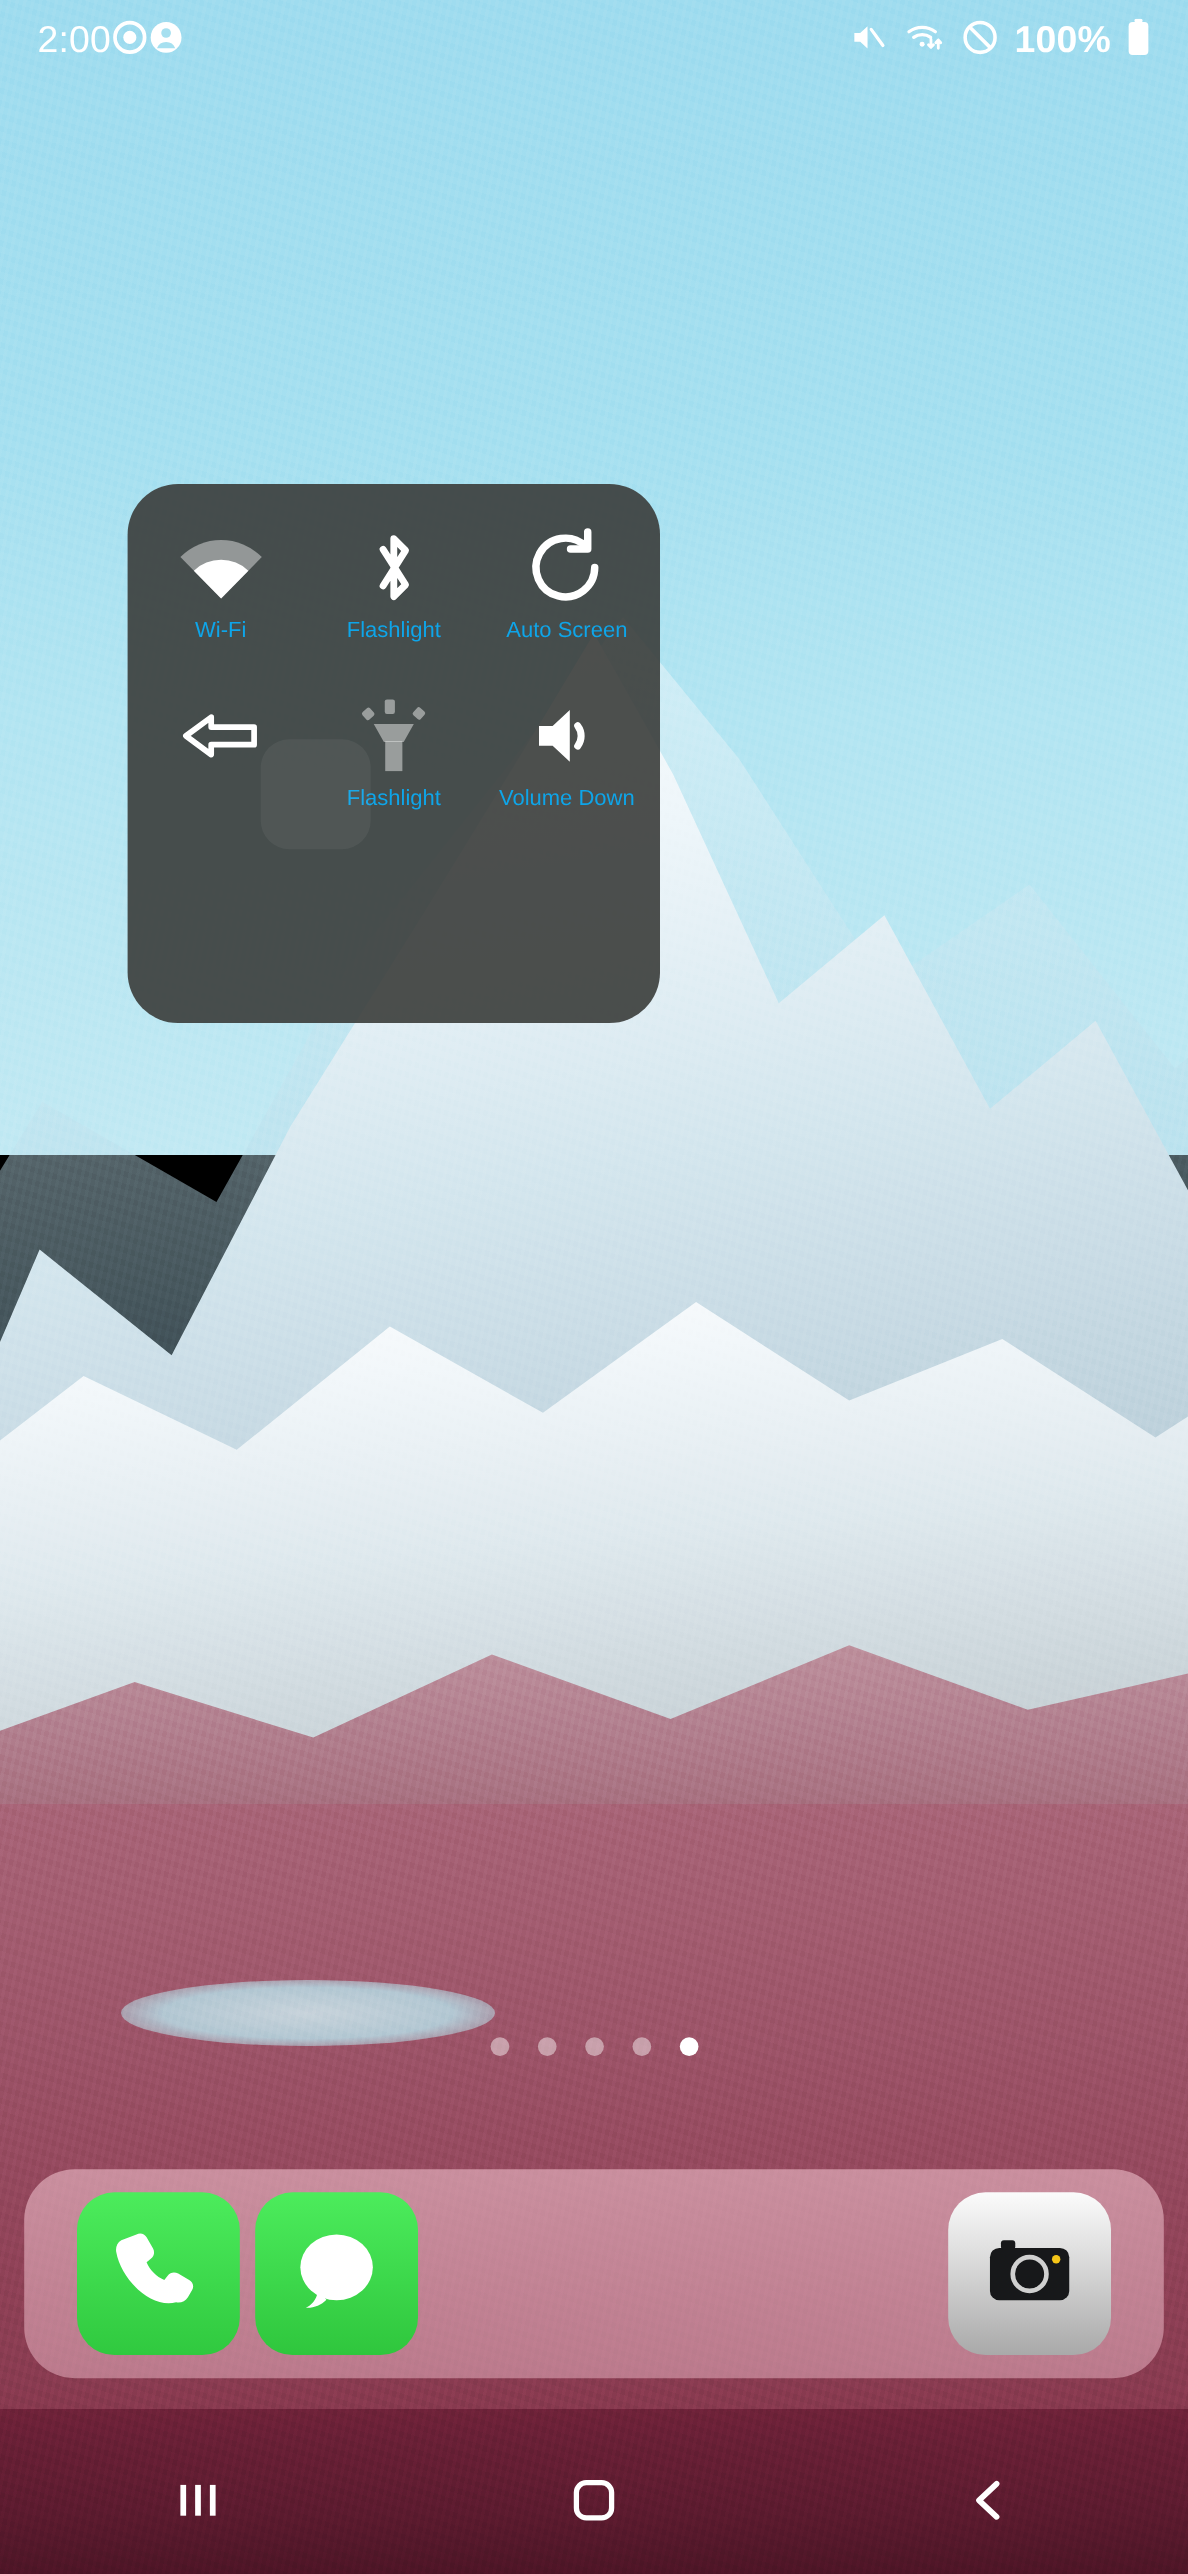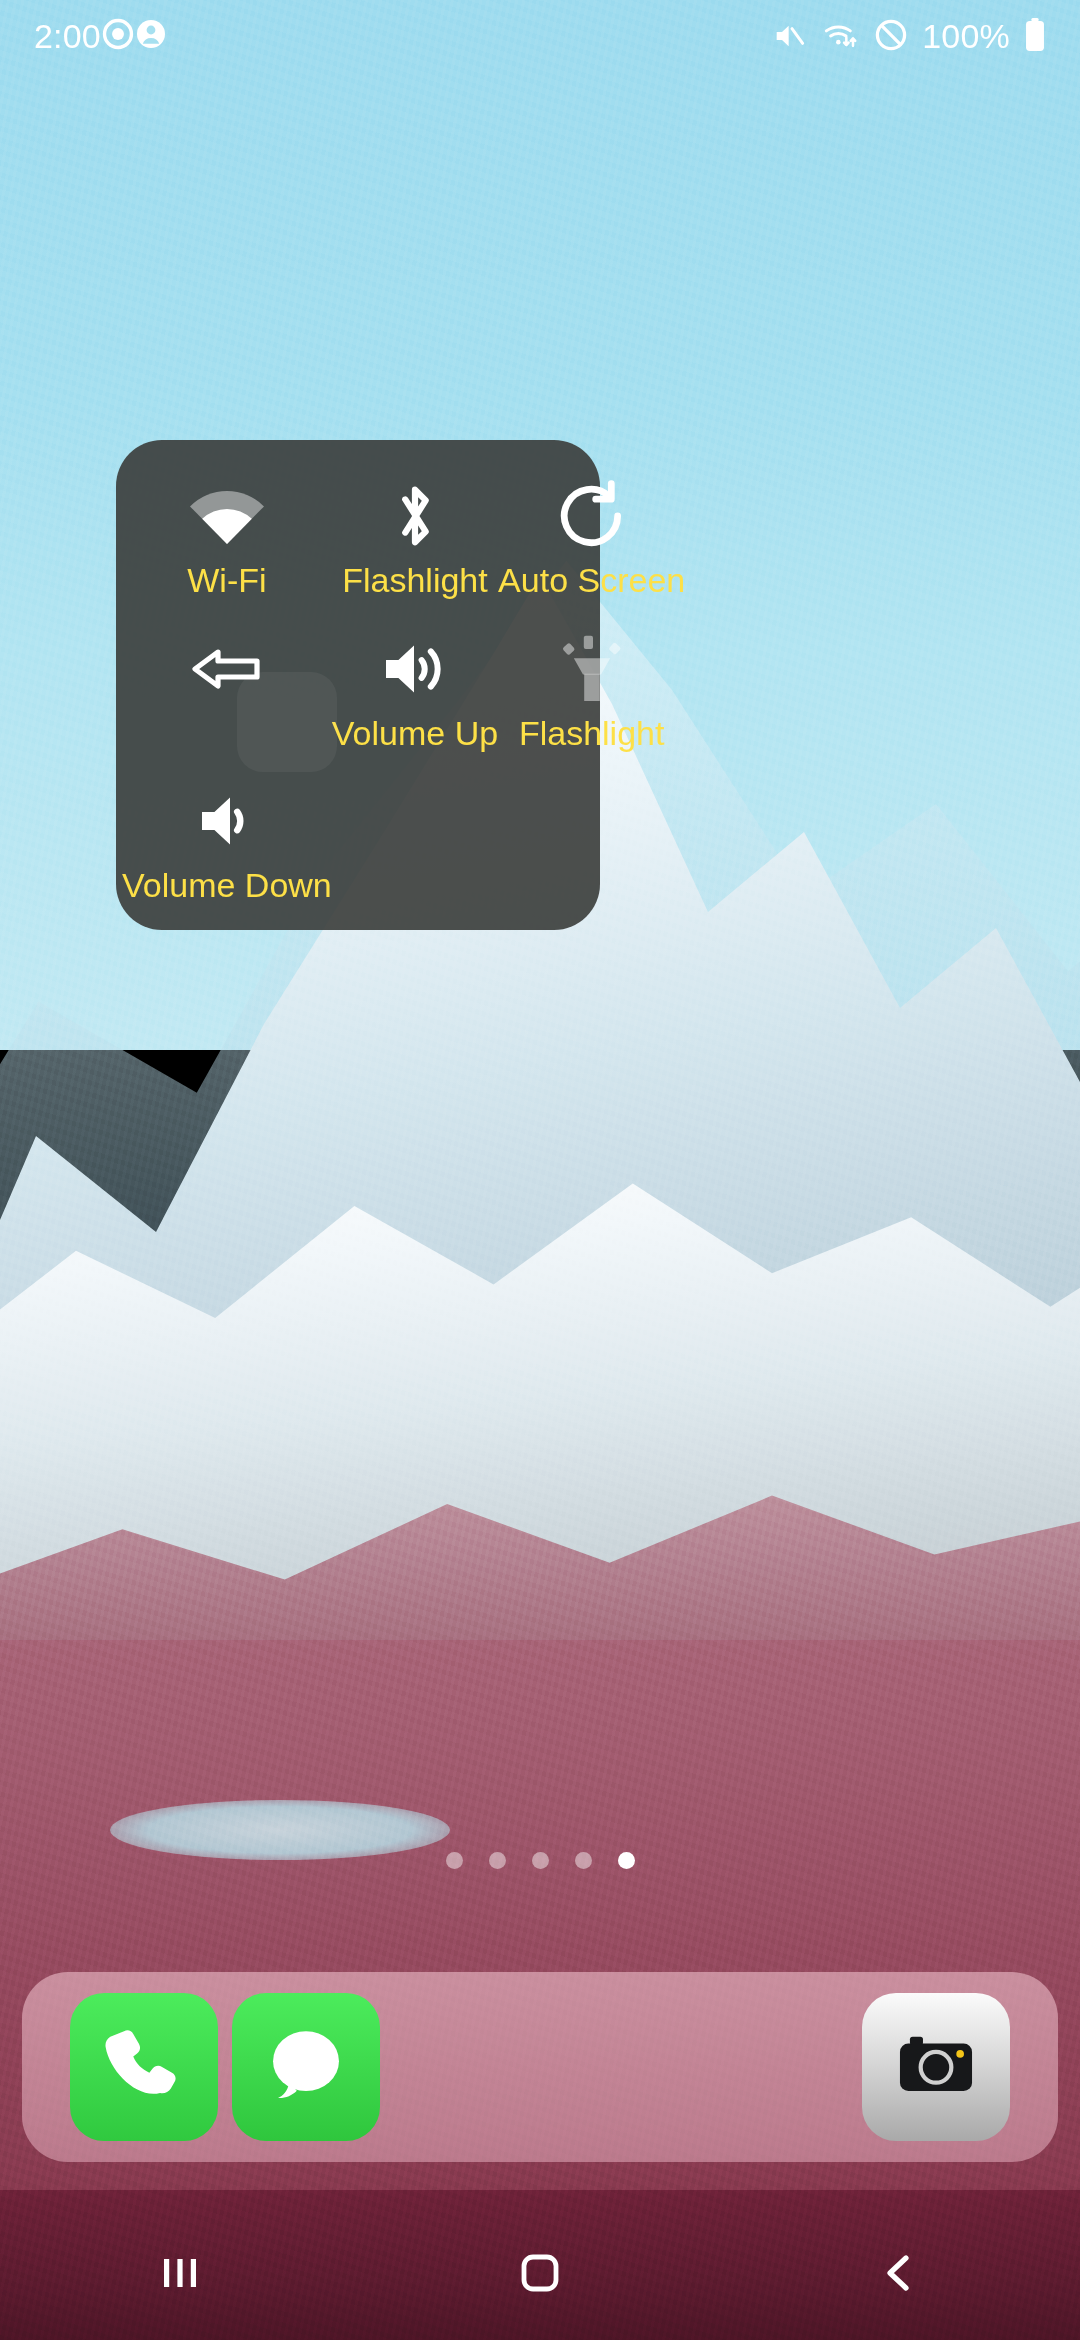--- a/index.html
+++ b/index.html
@@ -61,21 +61,21 @@
     opacity:.55;
   }
 
   
   #status-bar {
     position:absolute; left:0; right:0; top:0; height:72px;
     display:flex; align-items:center; justify-content:space-between;
     padding:0 34px; color:#fff;
   }
   .sb-left { display:flex; align-items:center; gap:0; }
-  .sb-right { display:flex; align-items:flex-end; gap:14px; }
+  .sb-right { display:flex; align-items:center; gap:14px;font-weight:bold; }
   .sb-clock { font-size:34px; letter-spacing:.2px; }
   .sb-pct { font-size:34px; letter-spacing:.2px; }
   .sb-ico { display:block; }
 
   
   #assistive-panel {
     position:absolute; left:116px; top:440px; width:484px; height:490px;
     background:rgba(58,60,58,.90);
     border-radius:46px;
     padding:22px 6px 10px;
@@ -85,21 +85,21 @@
   }
   .menu-cell {
     position:relative;
     display:flex; flex-direction:column;
     align-items:center; justify-content:flex-start;
     padding-top:14px;
   }
   .menu-icon { height:80px; display:flex; align-items:center; justify-content:center; }
   .menu-label {
     margin-top:6px;
-    color:#fde047; font-size:34px; line-height:1.1;
+    color:#0ea5e9; font-size:20px; line-height:1.1;
     white-space:nowrap; text-align:center;
   }
   .menu-label.blank { visibility:hidden; }
   #center-highlight {
     position:absolute;
     left:237px; top:672px;
     width:100px; height:100px;
     border-radius:26px;
     background:rgba(255,255,255,.055);
     pointer-events:none;
@@ -232,30 +232,20 @@
 
   <div class="menu-cell">
     <span class="menu-icon">
       <svg width="76" height="56" viewBox="0 0 38 28">
         <path d="M14.5 5.5 L3 14 L14.5 22.5 V18 H34 V10 H14.5 Z" fill="none" stroke="#fff" stroke-width="2.6" stroke-linejoin="round"></path>
       </svg>
     </span>
     <span class="menu-label blank"></span>
   </div>
 
-  <div class="menu-cell">
-    <span class="menu-icon">
-      <svg width="74" height="64" viewBox="0 0 37 32">
-        <path d="M4 11.5h6.2L18 4.2v23.6l-7.8-7.3H4z" fill="#fff"></path>
-        <path d="M21.8 11.6a7 7 0 0 1 0 8.8" fill="none" stroke="#fff" stroke-width="3" stroke-linecap="round"></path>
-        <path d="M26.4 7.2a13 13 0 0 1 0 17.6" fill="none" stroke="#fff" stroke-width="3" stroke-linecap="round"></path>
-      </svg>
-    </span>
-    <span class="menu-label">Volume Up</span>
-  </div>
 
 
   <div class="menu-cell">
     <span class="menu-icon">
       <svg width="62" height="72" viewBox="0 0 31 36">
         <rect x="8.4" y="1.4" width="4.6" height="6.6" rx="1" fill="rgba(255,255,255,.45)" transform="translate(3 0)"></rect>
         <rect x="1.6" y="5.6" width="4.6" height="4.6" rx="1" fill="rgba(255,255,255,.45)" transform="rotate(-42 4 8)"></rect>
         <rect x="24.5" y="5.6" width="4.6" height="4.6" rx="1" fill="rgba(255,255,255,.45)" transform="rotate(42 27 8)"></rect>
         <path d="M6.4 12.6h18.2l-4.6 8.2h-9z" fill="rgba(255,255,255,.45)"></path>
         <rect x="11.6" y="20.4" width="7.8" height="13.6" fill="rgba(255,255,255,.45)"></rect>

